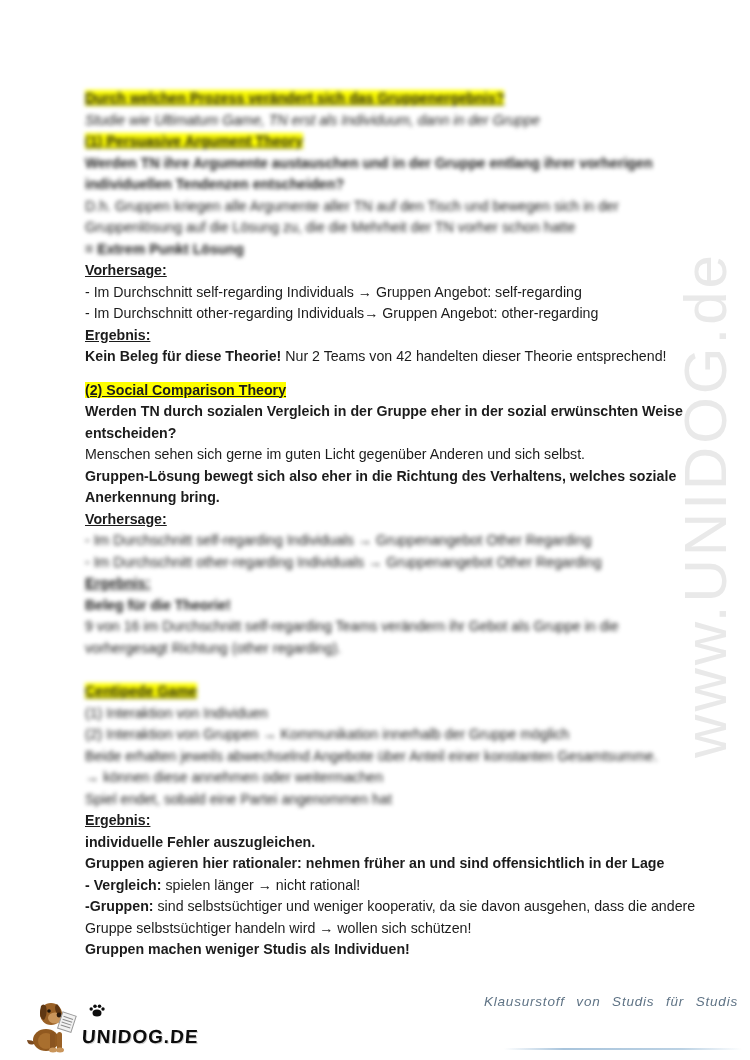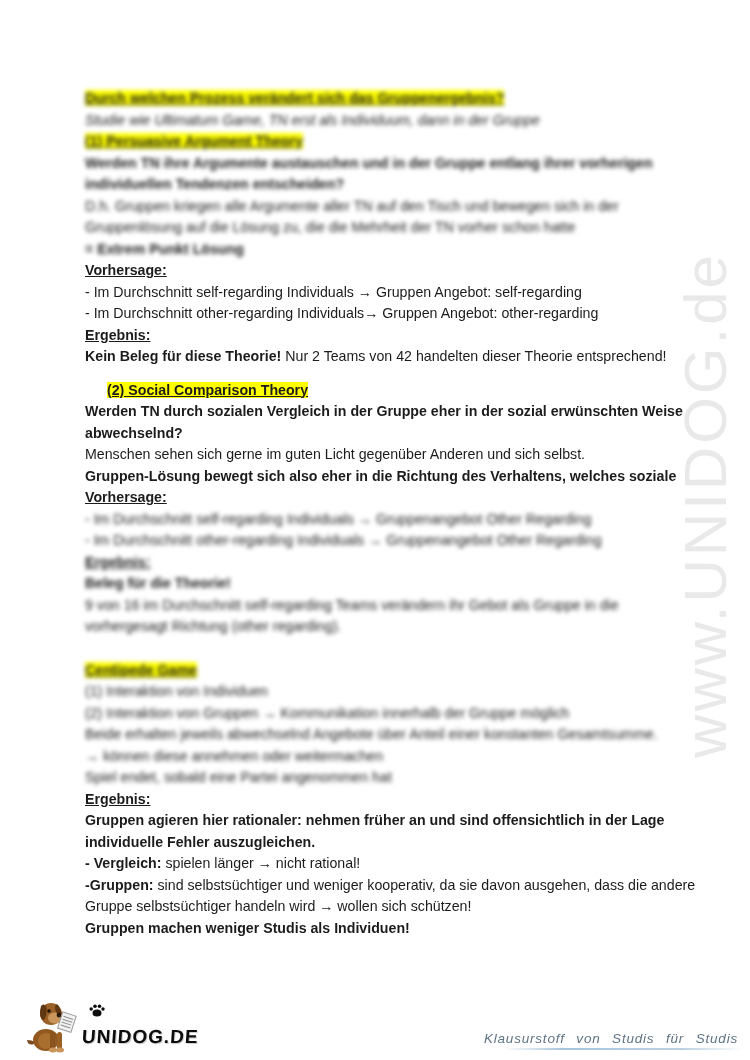--- a/index.html
+++ b/index.html
@@ -63,21 +63,21 @@
     font-size: 19px;
     font-weight: bold;
     letter-spacing: 1px;
     color: #0d0d0d;
     transform: skewX(-4deg);
     text-shadow: 1px 1px 0 #cfcfcf;
   }
   .footer-slogan {
     position: absolute;
     right: 12px;
-    top: 1031px;
+    top: 994px;
     font-size: 13.5px;
     font-style: italic;
     color: #5f7385;
     letter-spacing: 0.8px;
     word-spacing: 7px;
     z-index: 2;
   }
   .footer-divider {
     position: absolute;
     right: 8px;
@@ -102,41 +102,42 @@
       <div class="line blur"><span class="seg bold">Werden TN ihre Argumente austauschen und in der Gruppe entlang ihrer vorherigen</span></div>
       <div class="line blur"><span class="seg bold">individuellen Tendenzen entscheiden?</span></div>
       <div class="line blur"><span class="seg">D.h. Gruppen kriegen alle Argumente aller TN auf den Tisch und bewegen sich in der</span></div>
       <div class="line blur"><span class="seg">Gruppenlösung auf die Lösung zu, die die Mehrheit der TN vorher schon hatte</span></div>
       <div class="line blur"><span class="seg bold">= Extrem Punkt Lösung</span></div>
       <div class="line"><span class="seg bold underline">Vorhersage:</span></div>
       <div class="line"><span class="seg">- Im Durchschnitt self-regarding Individuals → Gruppen Angebot: self-regarding</span></div>
       <div class="line"><span class="seg">- Im Durchschnitt other-regarding Individuals→ Gruppen Angebot: other-regarding</span></div>
       <div class="line"><span class="seg bold underline">Ergebnis:</span></div>
       <div class="line"><span class="seg bold">Kein Beleg für diese Theorie!</span><span class="seg"> Nur 2 Teams von 42 handelten dieser Theorie entsprechend!</span></div>
-      <div class="line" style="margin-top: 12px; margin-left: 22px;"><span class="seg bold underline highlight">(2) Social Comparison Theory</span></div>
+      <div class="line" style="margin-top: 12px;"><span class="seg bold underline highlight">(2) Social Comparison Theory</span></div>
       <div class="line"><span class="seg bold">Werden TN durch sozialen Vergleich in der Gruppe eher in der sozial erwünschten Weise</span></div>
-      <div class="line"><span class="seg bold">abwechselnd?</span></div>
+      <div class="line"><span class="seg bold">entscheiden?</span></div>
       <div class="line"><span class="seg">Menschen sehen sich gerne im guten Licht gegenüber Anderen und sich selbst.</span></div>
       <div class="line"><span class="seg bold">Gruppen-Lösung bewegt sich also eher in die Richtung des Verhaltens, welches soziale</span></div>
+      <div class="line"><span class="seg bold">Anerkennung bring.</span></div>
       <div class="line"><span class="seg bold underline">Vorhersage:</span></div>
       <div class="line blur"><span class="seg">- Im Durchschnitt self-regarding Individuals → Gruppenangebot Other Regarding</span></div>
       <div class="line blur"><span class="seg">- Im Durchschnitt other-regarding Individuals → Gruppenangebot Other Regarding</span></div>
       <div class="line blur"><span class="seg bold underline">Ergebnis:</span></div>
       <div class="line blur"><span class="seg bold">Beleg für die Theorie!</span></div>
       <div class="line blur"><span class="seg">9 von 16 im Durchschnitt self-regarding Teams verändern ihr Gebot als Gruppe in die</span></div>
       <div class="line blur"><span class="seg">vorhergesagt Richtung (other regarding).</span></div>
       <div class="line blur" style="margin-top: 22px;"><span class="seg bold underline highlight">Centipede Game</span></div>
       <div class="line blur"><span class="seg">(1) Interaktion von Individuen</span></div>
       <div class="line blur"><span class="seg">(2) Interaktion von Gruppen → Kommunikation innerhalb der Gruppe möglich</span></div>
       <div class="line blur"><span class="seg">Beide erhalten jeweils abwechselnd Angebote über Anteil einer konstanten Gesamtsumme.</span></div>
       <div class="line blur"><span class="seg">→ können diese annehmen oder weitermachen</span></div>
       <div class="line blur"><span class="seg">Spiel endet, sobald eine Partei angenommen hat</span></div>
       <div class="line"><span class="seg bold underline">Ergebnis:</span></div>
+      <div class="line"><span class="seg bold">individuelle Fehler auszugleichen.</span></div>
       <div class="line"><span class="seg bold">Gruppen agieren hier rationaler: nehmen früher an und sind offensichtlich in der Lage</span></div>
-      <div class="line"><span class="seg bold">individuelle Fehler auszugleichen.</span></div>
       <div class="line"><span class="seg bold">- Vergleich:</span><span class="seg"> spielen länger → nicht rational!</span></div>
       <div class="line"><span class="seg bold">-Gruppen:</span><span class="seg"> sind selbstsüchtiger und weniger kooperativ, da sie davon ausgehen, dass die andere</span></div>
       <div class="line"><span class="seg">Gruppe selbstsüchtiger handeln wird → wollen sich schützen!</span></div>
       <div class="line"><span class="seg bold">Gruppen machen weniger Studis als Individuen!</span></div>
     </div>
 
   <div class="footer-logo">
     <svg class="dog-svg" width="60" height="54" viewBox="0 0 60 54">
 
       <path d="M10 44 Q4 46 3 40 Q8 40 11 42 Z" fill="#7a4a20"></path>

